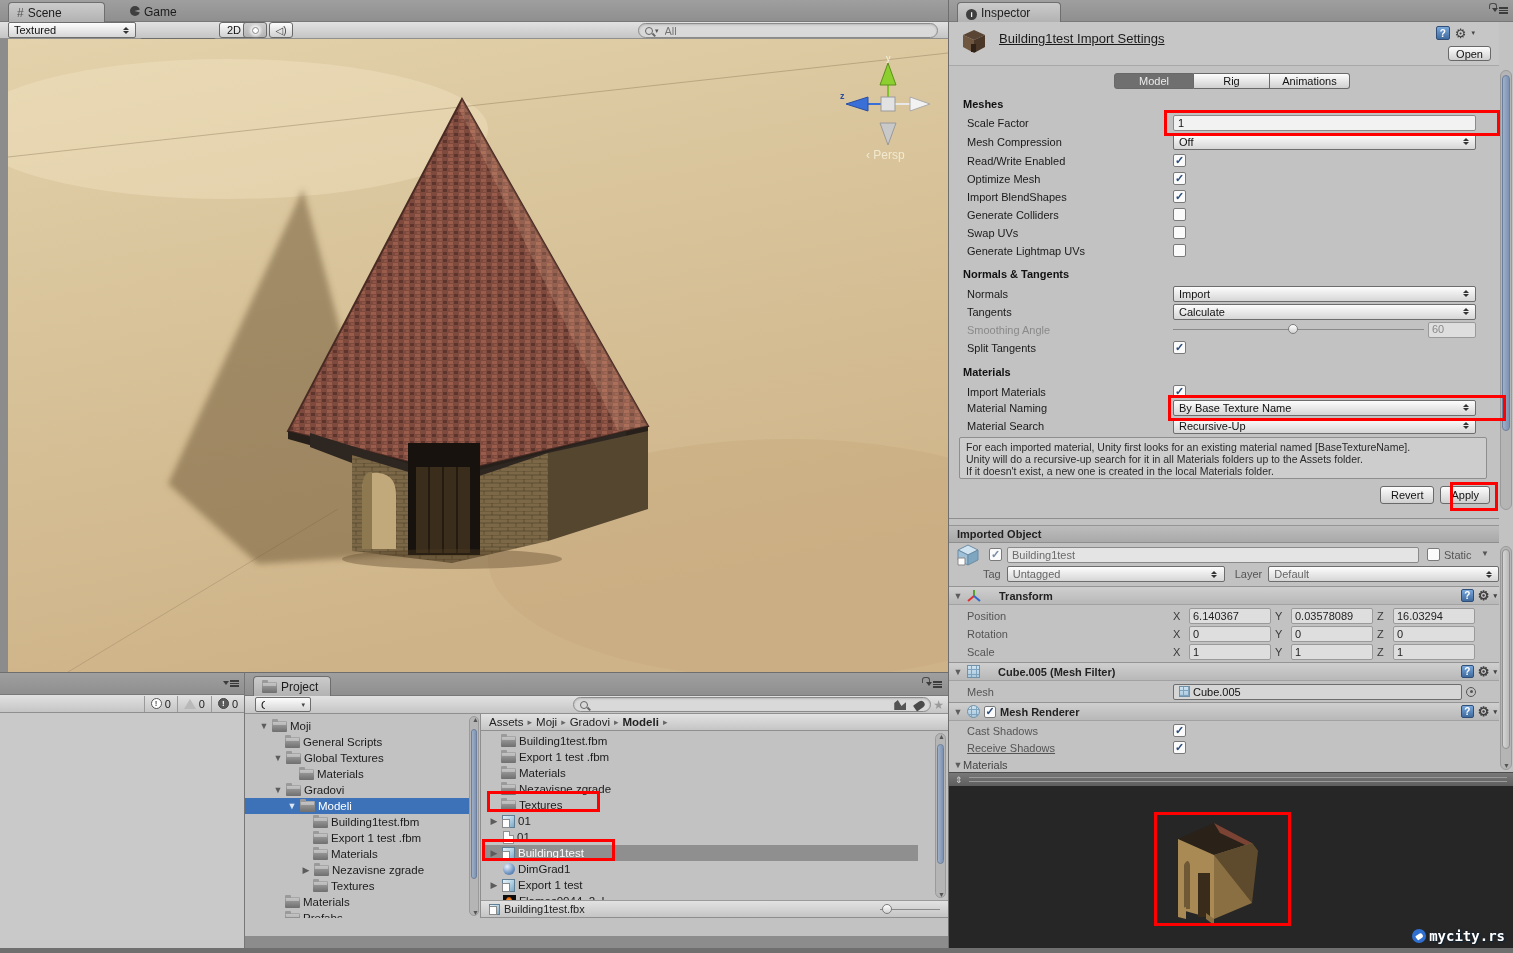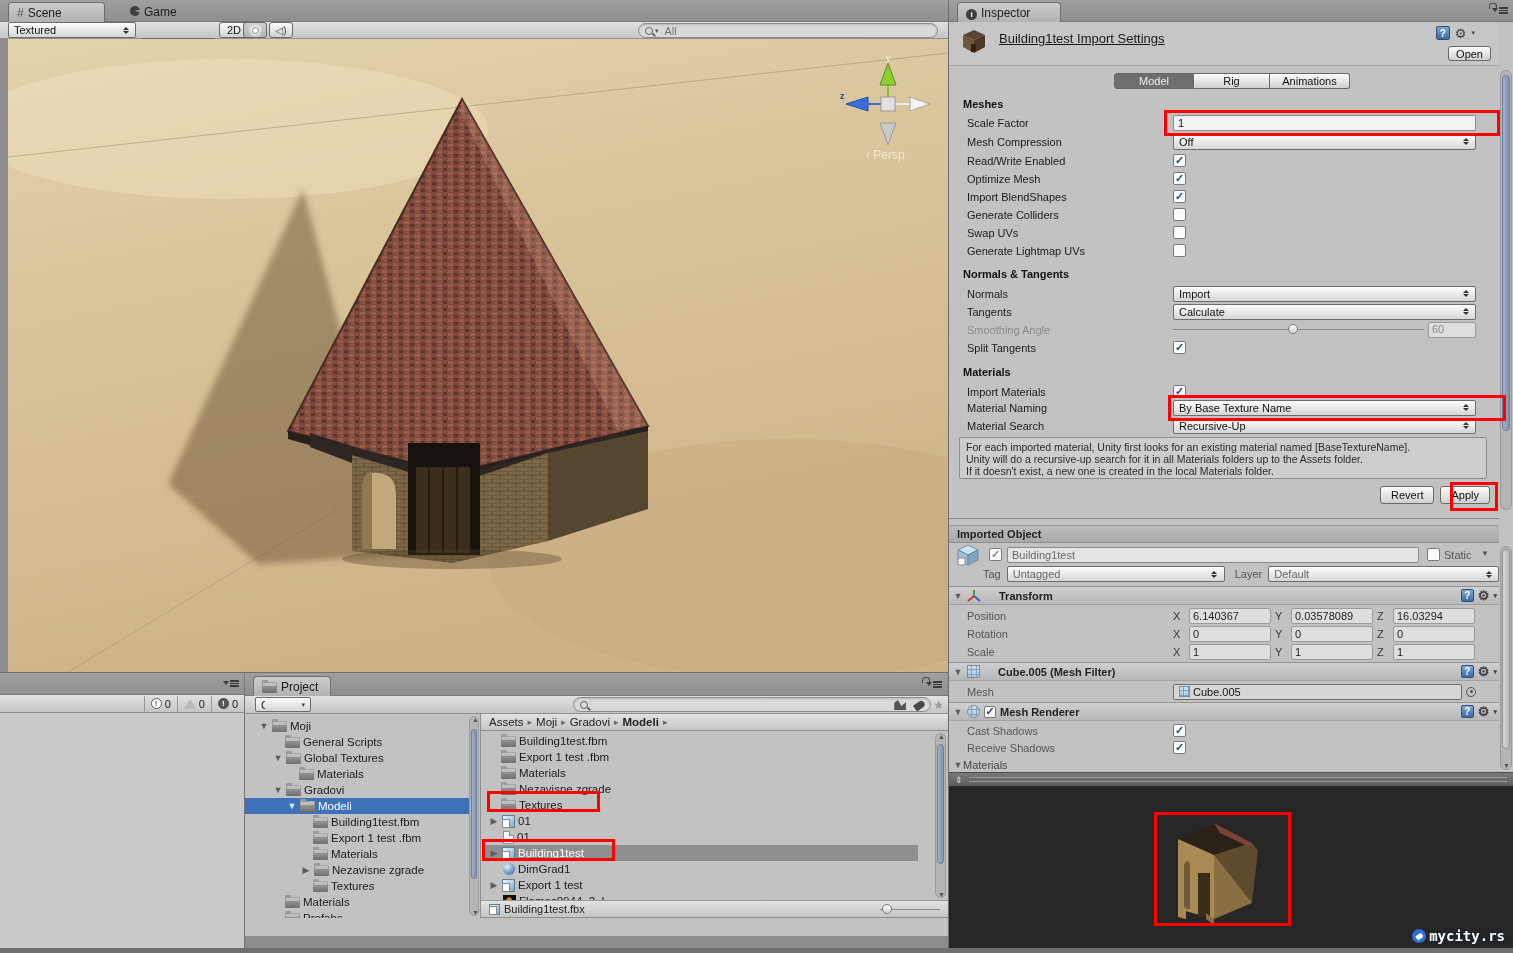--- a/index.html
+++ b/index.html
@@ -738,21 +738,21 @@
           <span style="font-size:7px;color:#444;">▾</span>
         </span>
     </div>
     <div class="irow" style="top:722px;">
       <span class="ilbl" style="color:#555;">Cast Shadows</span>
       <span class="ictl">
           <span class="chk">✓</span>
         </span>
     </div>
     <div class="irow" style="top:739px;">
-      <span class="ilbl" style="color:#555;">Receive Shadows</span>
+      <span class="ilbl" style="color:#555;text-decoration:underline;">Receive Shadows</span>
       <span class="ictl">
           <span class="chk">✓</span>
         </span>
     </div>
     <div class="irow" style="top:756px;">
       <span class="foldarrow" style="margin-left:4px;">▼</span>
       <span style="color:#444;">Materials</span>
     </div>
 
     <div class="scrolltrack" style="right:1px;top:70px;width:12px;height:440px;">

